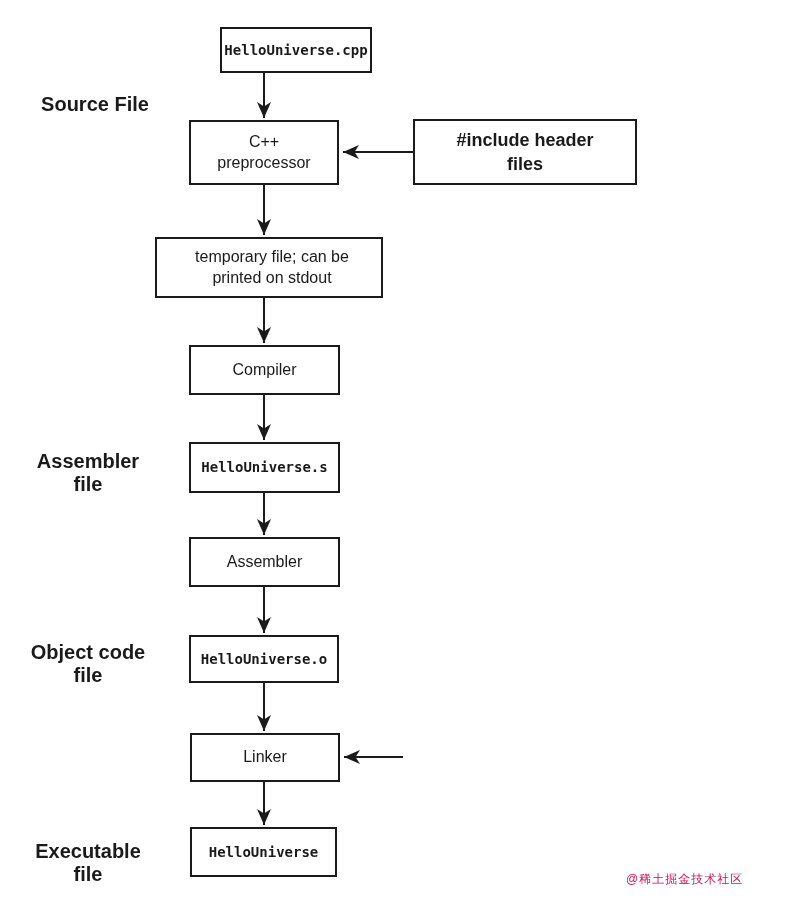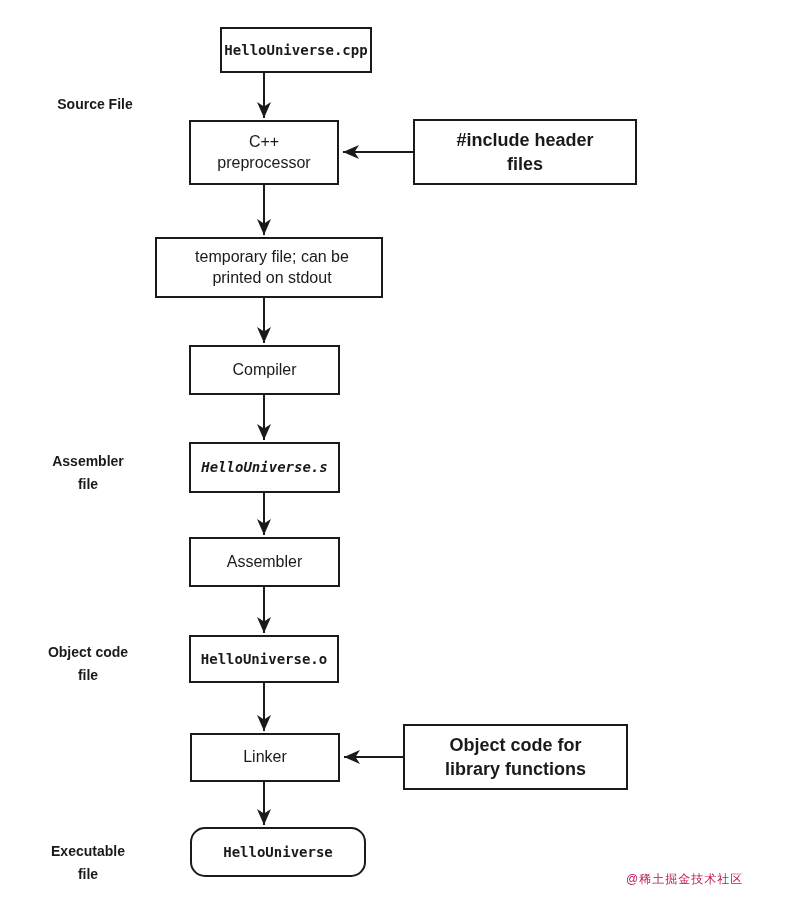--- a/index.html
+++ b/index.html
@@ -32,47 +32,47 @@
   }
   .box.boldtxt {
     font-weight: bold;
     font-size: 18px;
     line-height: 1.35;
   }
   .stage-label {
     position: absolute;
     width: 150px;
     font-weight: bold;
-    font-size: 14px;
+    font-size: 20px;
     line-height: 23px;
     text-align: center;
     white-space: pre-line;
   }
   .watermark {
     position: absolute;
     left: 626px;
     top: 871px;
     font-size: 12px;
     color: #be185d;
     letter-spacing: 1px;
   }
   svg.arrows { position: absolute; left: 0; top: 0; }
 
   
   #box-cpp { left: 188px; top: 27px;  width: 152px; height: 46px; margin-left: 32px; }
   #box-pre { left: 189px; top: 120px; width: 150px; height: 65px; }
   #box-inc { left: 413px; top: 119px; width: 224px; height: 66px; }
   #box-tmp { left: 155px; top: 237px; width: 228px; height: 61px; padding-left: 6px; }
   #box-com { left: 189px; top: 345px; width: 151px; height: 50px; }
-  #box-hs  { left: 189px; top: 442px; width: 151px; height: 51px; font-style: italic; }
+  #box-hs  { left: 189px; top: 442px; width: 151px; height: 51px; }
   #box-asm { left: 189px; top: 537px; width: 151px; height: 50px; }
   #box-ho  { left: 189px; top: 635px; width: 150px; height: 48px; }
   #box-lnk { left: 190px; top: 733px; width: 150px; height: 49px; }
   #box-obj { left: 403px; top: 724px; width: 225px; height: 66px; }
-  #box-exe { left: 190px; top: 827px; width: 176px; height: 50px; border-radius: 15px; }
+  #box-exe { left: 190px; top: 827px; width: 147px; height: 50px; }
 
   
   #label-source     { left: 20px; top: 93px;  }
   #label-assembler  { left: 13px; top: 450px; }
   #label-object     { left: 13px; top: 641px; }
   #label-executable { left: 13px; top: 840px; }
 </style>
 </head>
 <body>
 
@@ -120,22 +120,20 @@
 
   <div class="box" id="box-asm">Assembler</div>
 
   <div class="box mono" id="box-ho">HelloUniverse.o</div>
 
   <div class="stage-label" id="label-object">Object code
 file</div>
 
   <div class="box" id="box-lnk">Linker</div>
 
-  <div class="box boldtxt" id="box-obj">Object code for
-library functions</div>
 
   <div class="stage-label" id="label-executable">Executable
 file</div>
 
   <div class="box mono" id="box-exe">HelloUniverse</div>
 
   <div class="watermark">@稀土掘金技术社区</div>
 
 </div>
 

